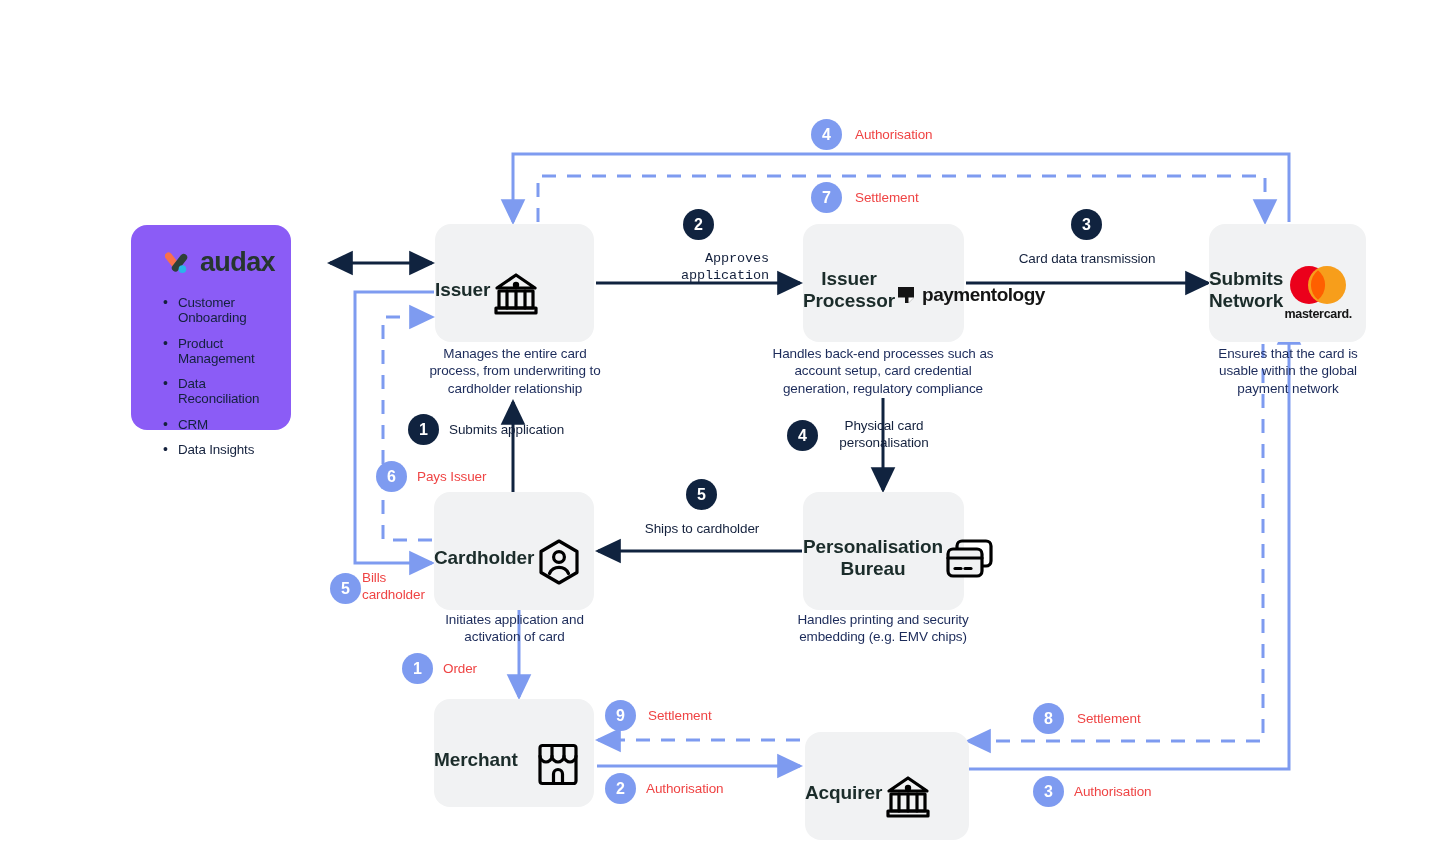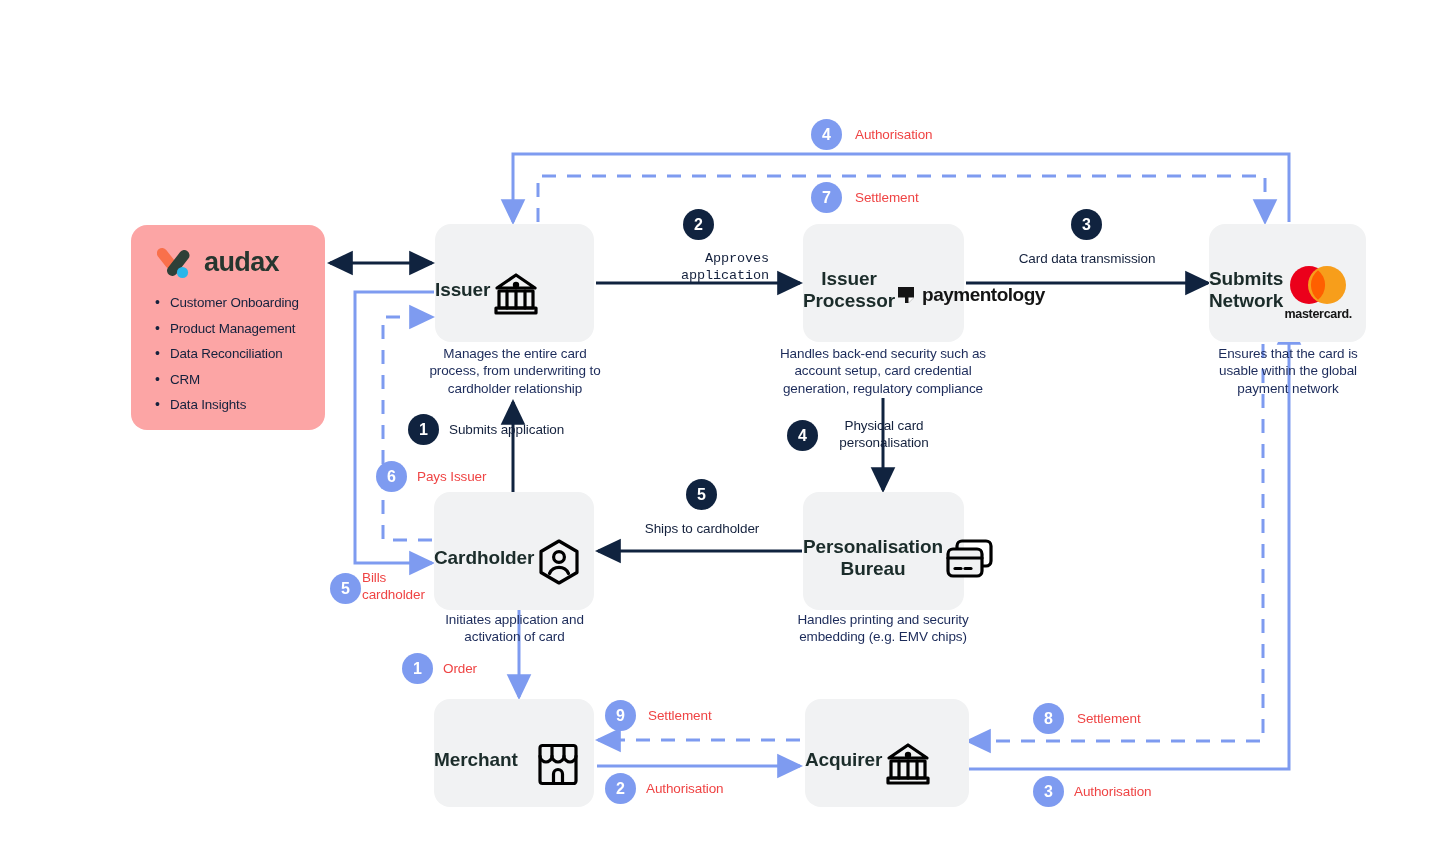--- a/index.html
+++ b/index.html
@@ -58,25 +58,25 @@
     color: #1c2b5a;
     text-align: center;
     line-height: 1.28;
     letter-spacing: -0.1px;
   }
 
   
   .audax-card {
     position: absolute;
     left: 131px; top: 225px;
-    width: 194px; height: 205px;
-    background: #fca5a5;
+    width: 160px; height: 205px;
+    background: #8b5cf6;
     border-radius: 16px;
     box-sizing: border-box;
-    padding: 18px 16px 14px 22px;
+    padding: 18px 16px 14px 30px;
   }
   .audax-logo {
     display: flex;
     align-items: center;
     gap: 9px;
     margin-bottom: 14px;
     margin-left: 4px;
   }
   .audax-word {
     font-size: 27px;
@@ -257,21 +257,21 @@
     <div class="node-title" style="white-space: pre-line;">Issuer
 Processor</div>
     <div class="node-icon" style="gap:5px; margin-top:9px;">
       <svg width="22" height="22" viewBox="0 0 22 22">
         <path d="M3 3 H19 V13.5 L13.5 19 H10 L10 13.5 H3 Z" fill="#141414"></path>
         <path d="M13.5 19 L13.5 13.5 L19 13.5 Z" fill="#ffffff"></path>
       </svg>
       <span style="font-size:19px; font-weight:bold; color:#141414; letter-spacing:-0.5px;">paymentology</span>
     </div>
   </div>
-  <div class="node-caption" style="left:772px; top:345px; width:222px;">Handles back-end security such as account setup, card credential generation, regulatory compliance</div>
+  <div class="node-caption" style="left:772px; top:345px; width:222px;">Handles back-end processes such as account setup, card credential generation, regulatory compliance</div>
 
   <div class="node" style="left:1209px; top:224px; width:157px; height:118px;">
     <div class="node-title" style="white-space: pre-line;">Submits
 Network</div>
     <div class="node-icon" style="flex-direction:column; margin-top:4px;">
       <svg width="70" height="42" viewBox="0 0 70 42">
         <circle cx="26" cy="21" r="19" fill="#eb001b"></circle>
         <circle cx="44" cy="21" r="19" fill="#f79e1b"></circle>
         <path d="M35 6.2 A19 19 0 0 0 35 35.8 A19 19 0 0 0 35 6.2 Z" fill="#ff5f00"></path>
       </svg>
@@ -313,21 +313,21 @@
       <svg width="48" height="48" viewBox="0 0 48 48" fill="none" stroke="#000" stroke-width="3.2" stroke-linejoin="round" stroke-linecap="round">
         <path d="M6 16 L6 41 A2.5 2.5 0 0 0 8.5 43.5 L39.5 43.5 A2.5 2.5 0 0 0 42 41 L42 16"></path>
         <path d="M6 16 A6 6 0 0 0 18 16 A6 6 0 0 0 30 16 A6 6 0 0 0 42 16 L42 8 A2.5 2.5 0 0 0 39.5 5.5 L8.5 5.5 A2.5 2.5 0 0 0 6 8 Z"></path>
         <line x1="18" y1="6" x2="18" y2="16"></line>
         <line x1="30" y1="6" x2="30" y2="16"></line>
         <path d="M19.5 43.5 L19.5 34 A4.5 4.5 0 0 1 28.5 34 L28.5 43.5"></path>
       </svg>
     </div>
   </div>
 
-  <div class="node" style="left:805px; top:699px; width:164px; height:108px;">
+  <div class="node" style="left:805px; top:732px; width:164px; height:108px;">
     <div class="node-title">Acquirer</div>
     <div class="node-icon">
       <svg width="52" height="50" viewBox="0 0 52 50" fill="none" stroke="#000" stroke-width="3.2" stroke-linejoin="round" stroke-linecap="round">
         <path d="M7 19 L26 6 L45 19 Z"></path>
         <circle cx="26" cy="16" r="3.2" fill="#000" stroke="none"></circle>
         <rect x="9" y="22" width="34" height="17"></rect>
         <line x1="17" y1="22" x2="17" y2="39"></line>
         <line x1="26" y1="22" x2="26" y2="39"></line>
         <line x1="35" y1="22" x2="35" y2="39"></line>
         <rect x="6" y="39" width="40" height="5"></rect>

